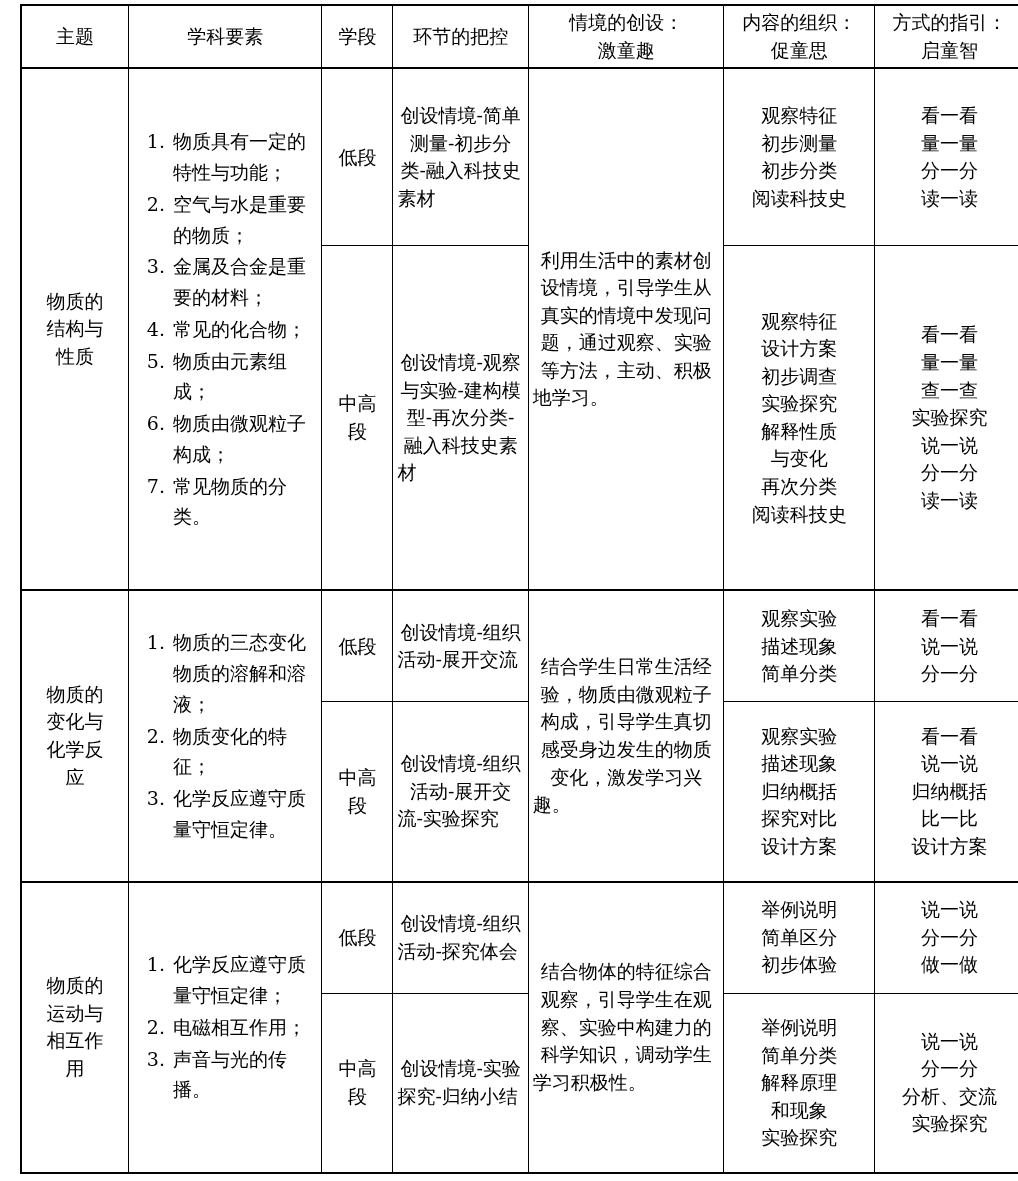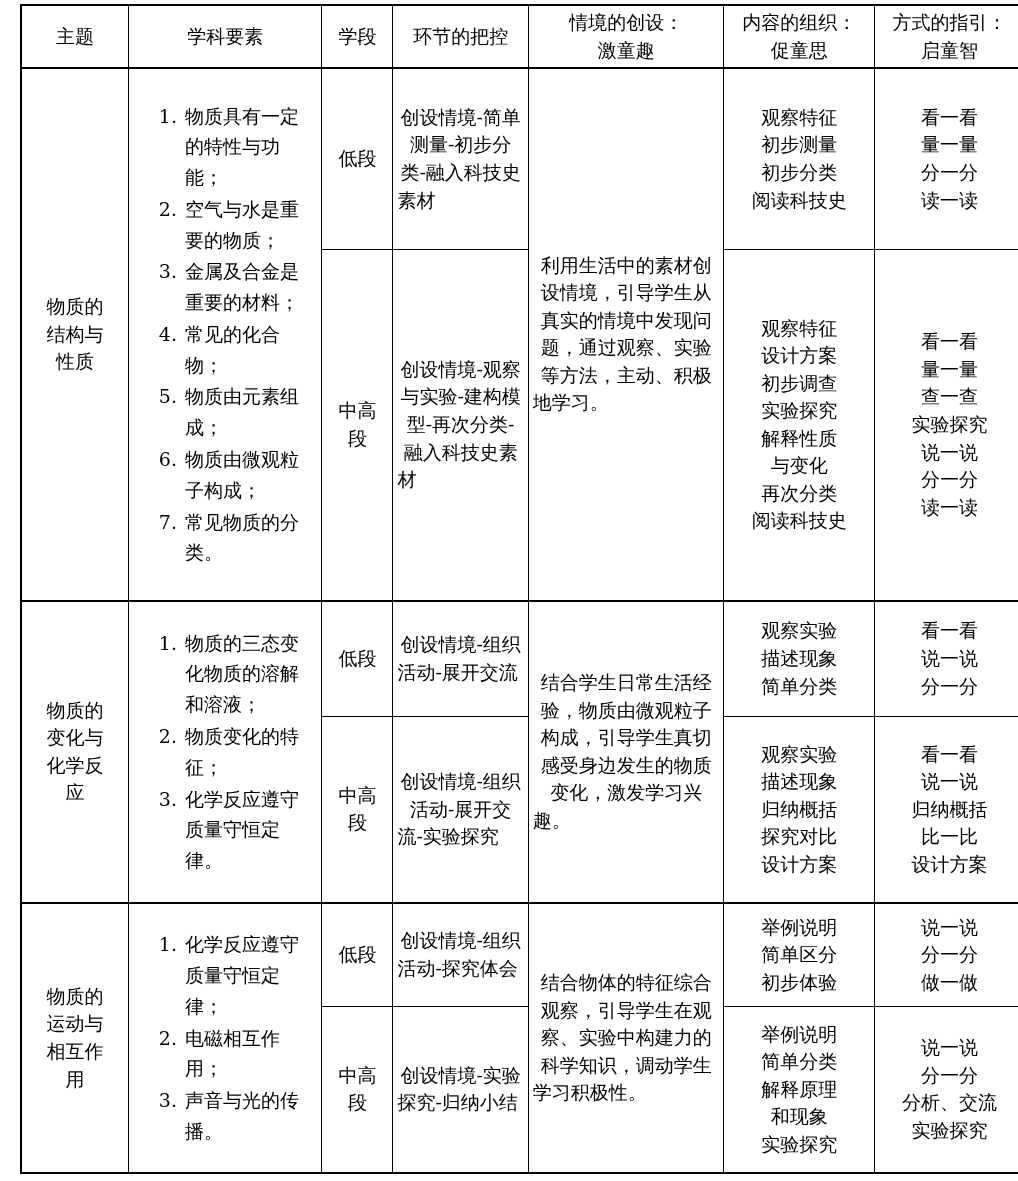--- a/index.html
+++ b/index.html
@@ -53,21 +53,21 @@
 
   .theme-cell {
     font-size: 20px;
     line-height: 1.7;
   }
   .stage-cell {
     font-size: 20px;
     line-height: 1.4;
   }
   .numlist {
-    margin: 16px;
+    margin: 4px;
     padding: 0 2px 0 34px;
     text-align: left;
     font-size: 19px;
     line-height: 1.62;
   }
   .numlist li {
     margin: 0 0 1px 0;
     padding-left: 2px;
   }
   .cell-lines {

